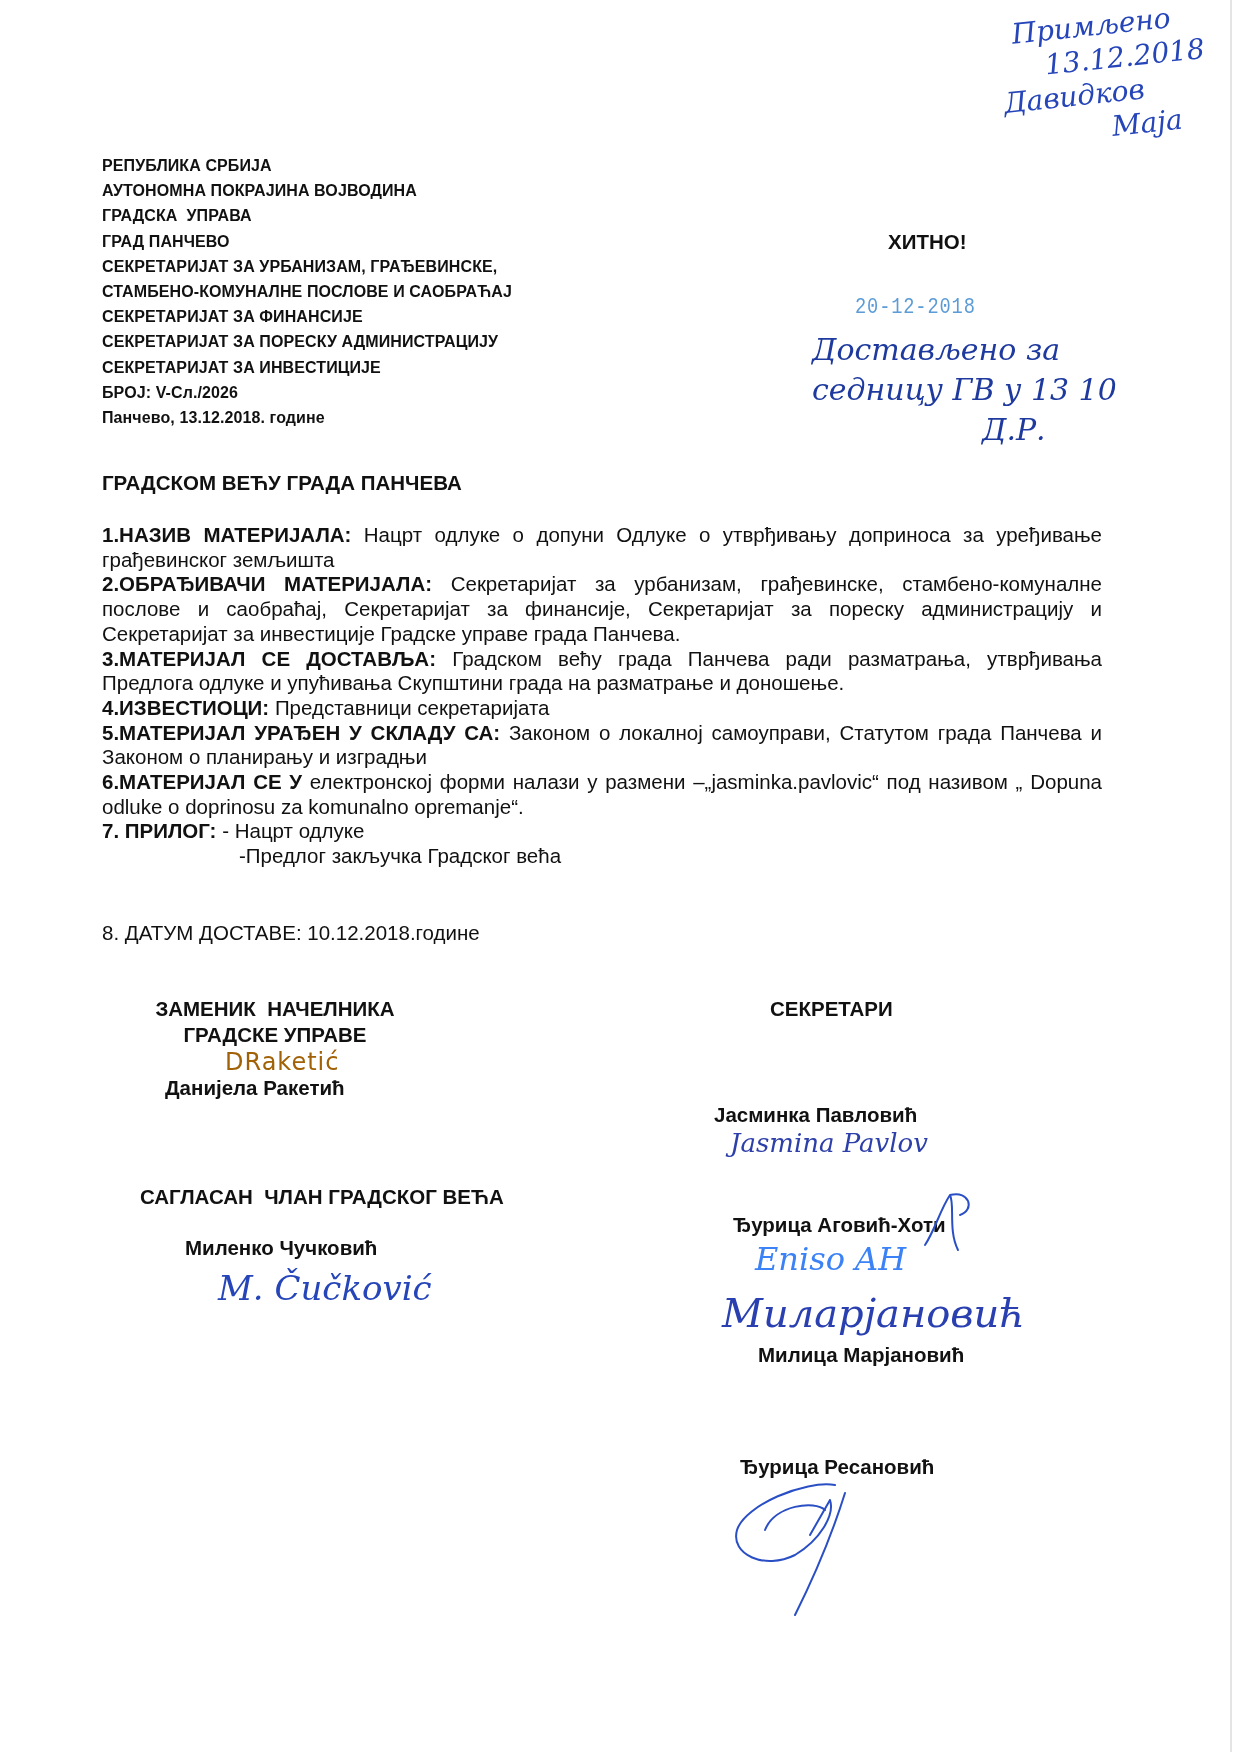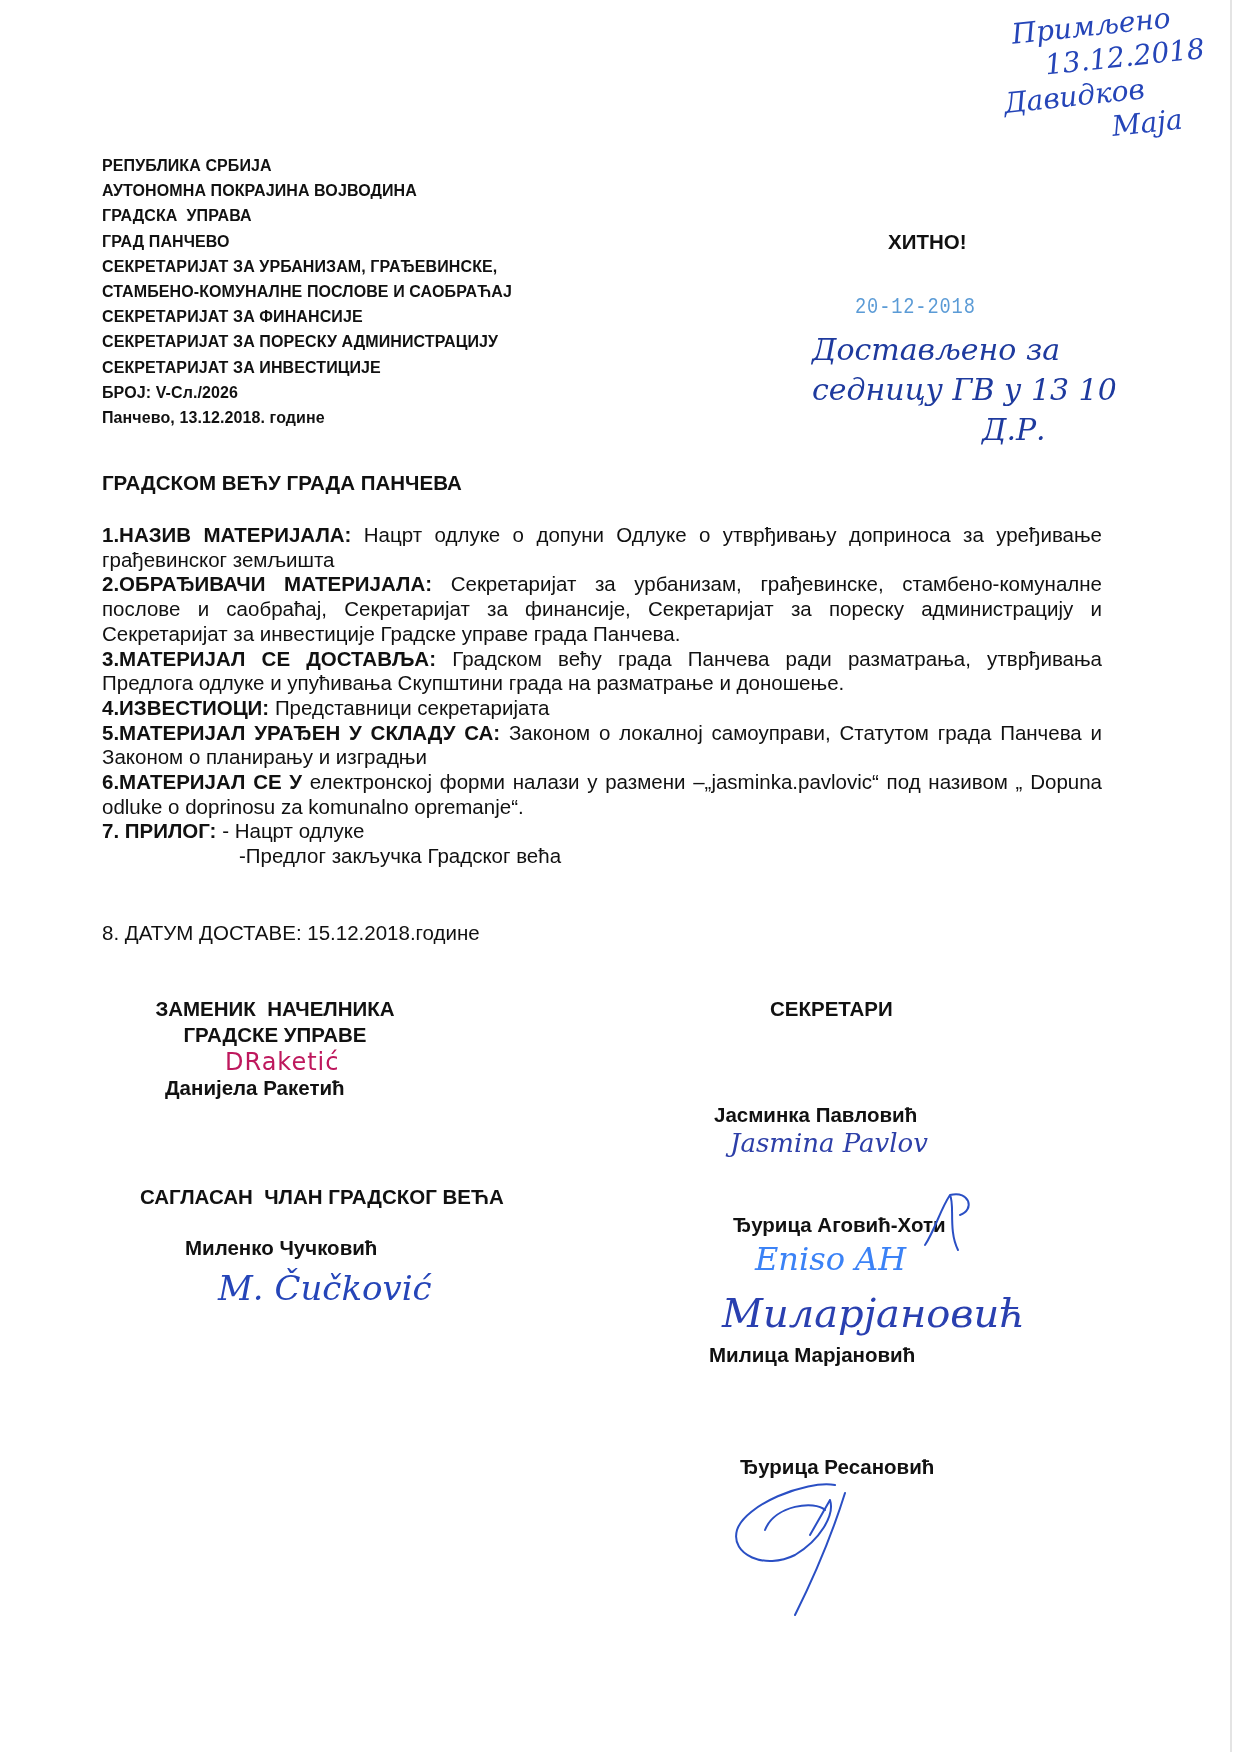--- a/index.html
+++ b/index.html
@@ -68,45 +68,45 @@
     <p><b>1.НАЗИВ  МАТЕРИЈАЛА:</b><span> Нацрт  одлуке о допуни Одлуке о утврђивању доприноса за уређивање грађевинског земљишта</span></p>
     <p><b>2.ОБРАЂИВАЧИ  МАТЕРИЈАЛА:</b><span> Секретаријат за урбанизам, грађевинске, стамбено-комуналне послове и саобраћај,  Секретаријат за финансије, Секретаријат за пореску администрацију и Секретаријат за инвестиције  Градске управе града Панчева.</span></p>
     <p><b>3.МАТЕРИЈАЛ  СЕ  ДОСТАВЉА:</b><span> Градском већу града Панчева ради разматрања, утврђивања Предлога одлуке и упућивања Скупштини града на разматрање и доношење.</span></p>
     <p><b>4.ИЗВЕСТИОЦИ:</b><span> Представници секретаријата</span></p>
     <p><b>5.МАТЕРИЈАЛ УРАЂЕН У СКЛАДУ СА:</b><span> Законом о локалној самоуправи, Статутом града Панчева  и Законом о планирању и изградњи</span></p>
     <p><b>6.МАТЕРИЈАЛ СЕ У</b><span>  електронској форми налази у размени –„jasminka.pavlovic“ под називом „ Dopuna odluke o  doprinosu za komunalno opremanje“.</span></p>
     <p><b>7. ПРИЛОГ:</b><span> - Нацрт одлуке</span></p>
     <p class="prilog2"><span>-Предлог закључка Градског већа</span></p>
   </div>
 
-  <div class="abs delivery"><b>8. ДАТУМ ДОСТАВЕ</b><span>: 15.12.2018.године</span></div>
+  <div class="abs delivery"><b>8. ДАТУМ ДОСТАВЕ</b><span>: 10.12.2018.године</span></div>
 
   <div class="abs" style="left:140px; top:997px; width:270px;">
     <div class="sig-title">ЗАМЕНИК  НАЧЕЛНИКА</div>
     <div class="sig-title" style="margin-top:2px;">ГРАДСКЕ УПРАВЕ</div>
   </div>
-  <div class="hand" style="left:225px; top:1048px; font-size:24px; font-style:normal; font-family:'DejaVu Sans', sans-serif; color:#be185d; letter-spacing:1px;">DRaketić</div>
+  <div class="hand" style="left:225px; top:1048px; font-size:24px; font-style:normal; font-family:'DejaVu Sans', sans-serif; color:#a16207; letter-spacing:1px;">DRaketić</div>
   <div class="abs sig-name" style="left:165px; top:1076px;">Данијела Ракетић</div>
 
   <div class="abs sig-name" style="left:140px; top:1185px;">САГЛАСАН  ЧЛАН ГРАДСКОГ ВЕЋА</div>
   <div class="abs sig-name" style="left:185px; top:1236px;">Миленко Чучковић</div>
   <div class="hand" style="left:218px; top:1268px; font-size:34px;">M. Čučković</div>
 
   <div class="abs sig-name" style="left:770px; top:997px;">СЕКРЕТАРИ</div>
 
   <div class="abs sig-name" style="left:714px; top:1103px;">Јасминка Павловић</div>
   <div class="hand" style="left:730px; top:1128px; font-size:26px; color:#2d3fa8;">Jasmina Pavlov</div>
 
   <div class="abs sig-name" style="left:733px; top:1213px;">Ђурица Аговић-Хоти</div>
   <div class="hand" style="left:755px; top:1240px; font-size:32px; color:#3b82f6;">Eniso AH</div>
   <svg class="scribble" style="left:920px; top:1190px;" width="60" height="70">
     <path d="M5,55 C15,40 20,20 30,5 C35,15 28,40 38,60 M30,5 C50,0 55,20 40,25"></path>
   </svg>
 
   <div class="hand" style="left:722px; top:1290px; font-size:40px; color:#2a40b0;">Миларјановић</div>
-  <div class="abs sig-name" style="left:709px; top:1343px;text-align:center;">Милица Марјановић</div>
+  <div class="abs sig-name" style="left:758px; top:1343px;text-align:center;">Милица Марјановић</div>
 
   <div class="abs sig-name" style="left:740px; top:1455px;">Ђурица Ресановић</div>
   <svg class="scribble" style="left:725px; top:1485px;" width="160" height="140">
     <path d="M110,0 C80,-5 20,20 12,45 C5,70 40,85 70,70 C95,55 110,30 105,15 M105,15 L85,50 M120,8 C110,40 95,80 70,130"></path>
     <path d="M40,45 C50,20 90,15 100,25"></path>
   </svg>
 </div>
 
 </body></html>

